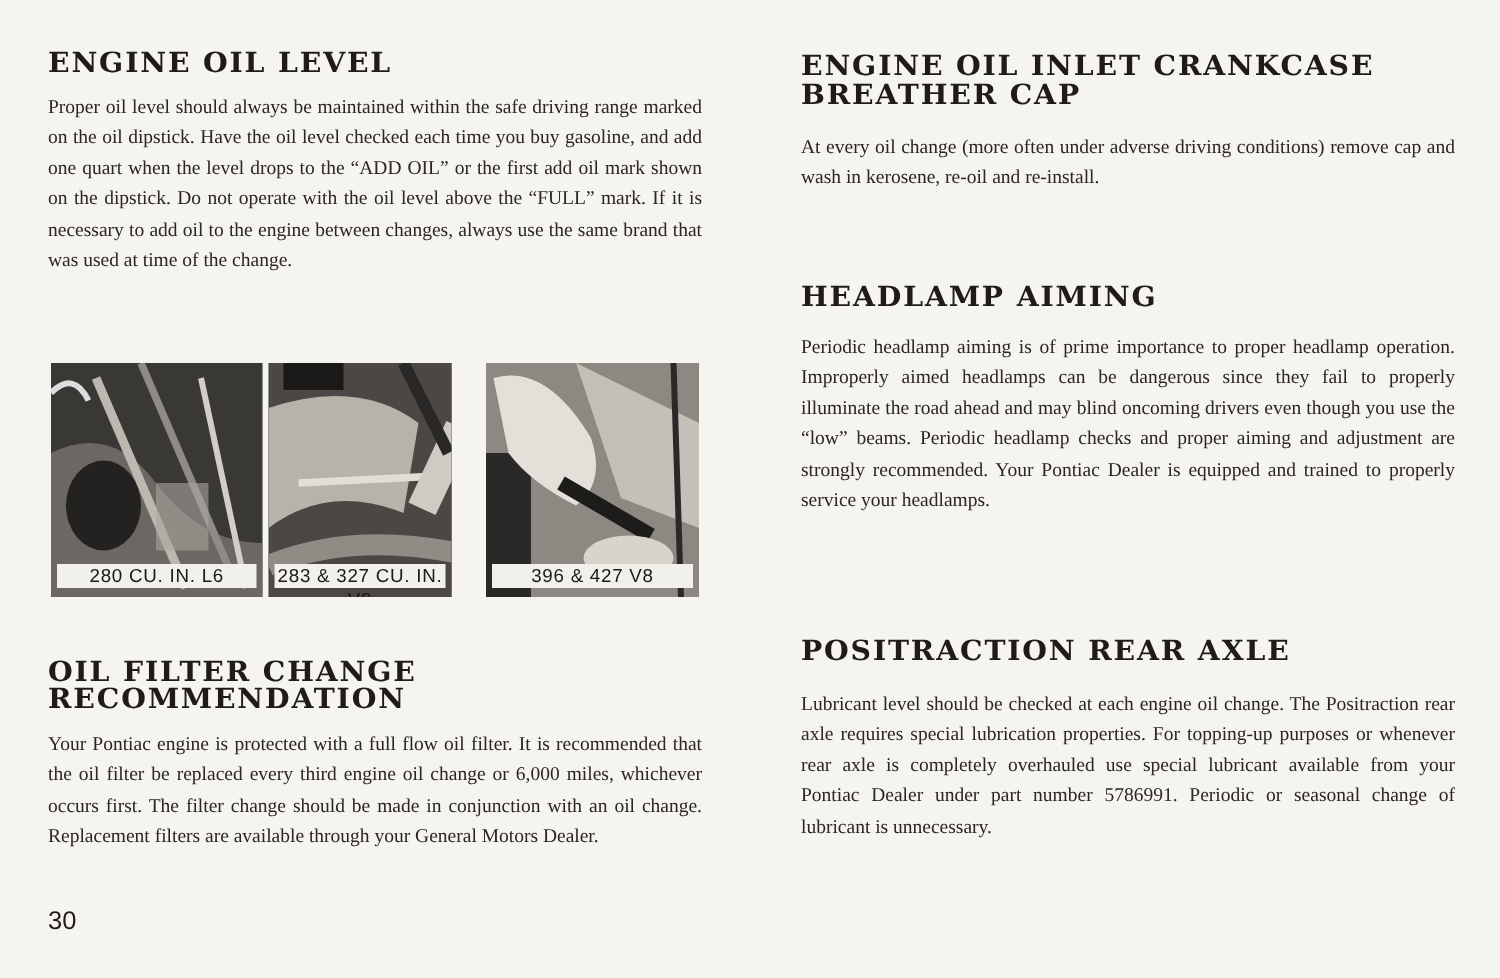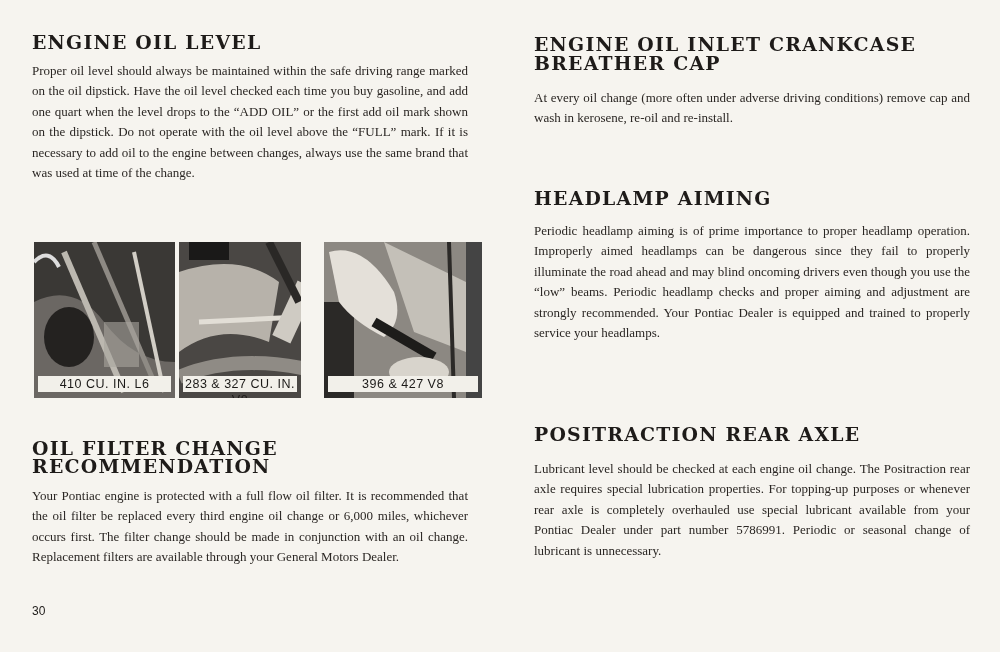--- a/index.html
+++ b/index.html
@@ -48,21 +48,21 @@
       background: #f2f0ea;
       font-family: "Liberation Sans", "DejaVu Sans", sans-serif;
       font-size: 12.5px; line-height: 16px;
       text-align: center;
       color: #1c1a18;
       letter-spacing: 0.5px;
     }
     .page-number {
       position: absolute; left: 32px; top: 604px;
       font-family: "Liberation Sans", "DejaVu Sans", sans-serif;
-      font-size: 12px;
+      font-size: 17px;
       color: #1e1b19;
     }
   </style>
 </head>
 <body>
 
 <div class="col col-left">
   <h2 style="top:33px;">ENGINE OIL LEVEL</h2>
   <p style="top:61px; width:436px;">Proper oil level should always be maintained within the safe driving range marked on the oil dipstick. Have the oil level checked each time you buy gasoline, and add one quart when the level drops to the “ADD OIL” or the first add oil mark shown on the dipstick. Do not operate with the oil level above the “FULL” mark. If it is necessary to add oil to the engine between changes, always use the same brand that was used at time of the change.</p>
 
@@ -76,35 +76,35 @@
     <svg width="141" height="156" viewBox="0 0 141 156">
       <rect width="141" height="156" fill="#3a3835"></rect>
       <path d="M0 60 Q40 40 70 80 T141 120 L141 156 L0 156Z" fill="#6b6763"></path>
       <path d="M30 10 L90 150" stroke="#bcb8b0" stroke-width="6" fill="none"></path>
       <path d="M60 0 L120 140" stroke="#8e8a84" stroke-width="5" fill="none"></path>
       <path d="M100 10 L130 150" stroke="#d2cec6" stroke-width="4" fill="none"></path>
       <ellipse cx="35" cy="95" rx="25" ry="30" fill="#242220"></ellipse>
       <path d="M0 20 Q15 5 25 25" stroke="#ddd" stroke-width="4" fill="none"></path>
       <rect x="70" y="80" width="35" height="45" fill="#a9a59e" opacity="0.6"></rect>
     </svg>
-    <div class="caption">410 CU. IN. L6</div>
+    <div class="caption">280 CU. IN. L6</div>
   </div>
   <div class="photo" style="left:145px; width:122px;">
     <svg width="141" height="156" viewBox="0 0 141 156">
       <rect width="141" height="156" fill="#4a4744"></rect>
       <path d="M0 30 Q60 10 100 40 L90 100 Q40 80 0 110Z" fill="#b7b2aa"></path>
       <rect x="10" y="0" width="40" height="18" fill="#1a1918"></rect>
       <path d="M20 80 L120 75" stroke="#e2ded6" stroke-width="5" fill="none"></path>
       <path d="M0 135 Q60 110 141 130" stroke="#8f8b85" stroke-width="14" fill="none"></path>
       <rect x="105" y="40" width="20" height="60" fill="#cfcbc3" transform="rotate(25 115 70)"></rect>
       <path d="M90 0 L120 60" stroke="#2a2826" stroke-width="8" fill="none"></path>
     </svg>
     <div class="caption">283 &amp; 327 CU. IN. V8</div>
   </div>
-  <div class="photo" style="left:290px; width:142px;padding-left:16px;">
+  <div class="photo" style="left:290px; width:142px;">
     <svg width="142" height="156" viewBox="0 0 142 156">
       <rect width="142" height="156" fill="#8c8882"></rect>
       <rect x="0" y="60" width="30" height="96" fill="#2b2927"></rect>
       <path d="M5 10 Q40 0 70 50 Q80 80 60 95 Q30 80 15 60Z" fill="#e4e0d9"></path>
       <path d="M50 80 L110 115" stroke="#1d1c1a" stroke-width="10" fill="none"></path>
       <path d="M60 0 L142 40 L142 110 L90 90Z" fill="#c4c0b8"></path>
       <path d="M125 0 L130 156" stroke="#2b2927" stroke-width="4" fill="none"></path>
       <ellipse cx="95" cy="130" rx="30" ry="15" fill="#d8d4cc"></ellipse>
     </svg>
     <div class="caption">396 &amp; 427 V8</div>

